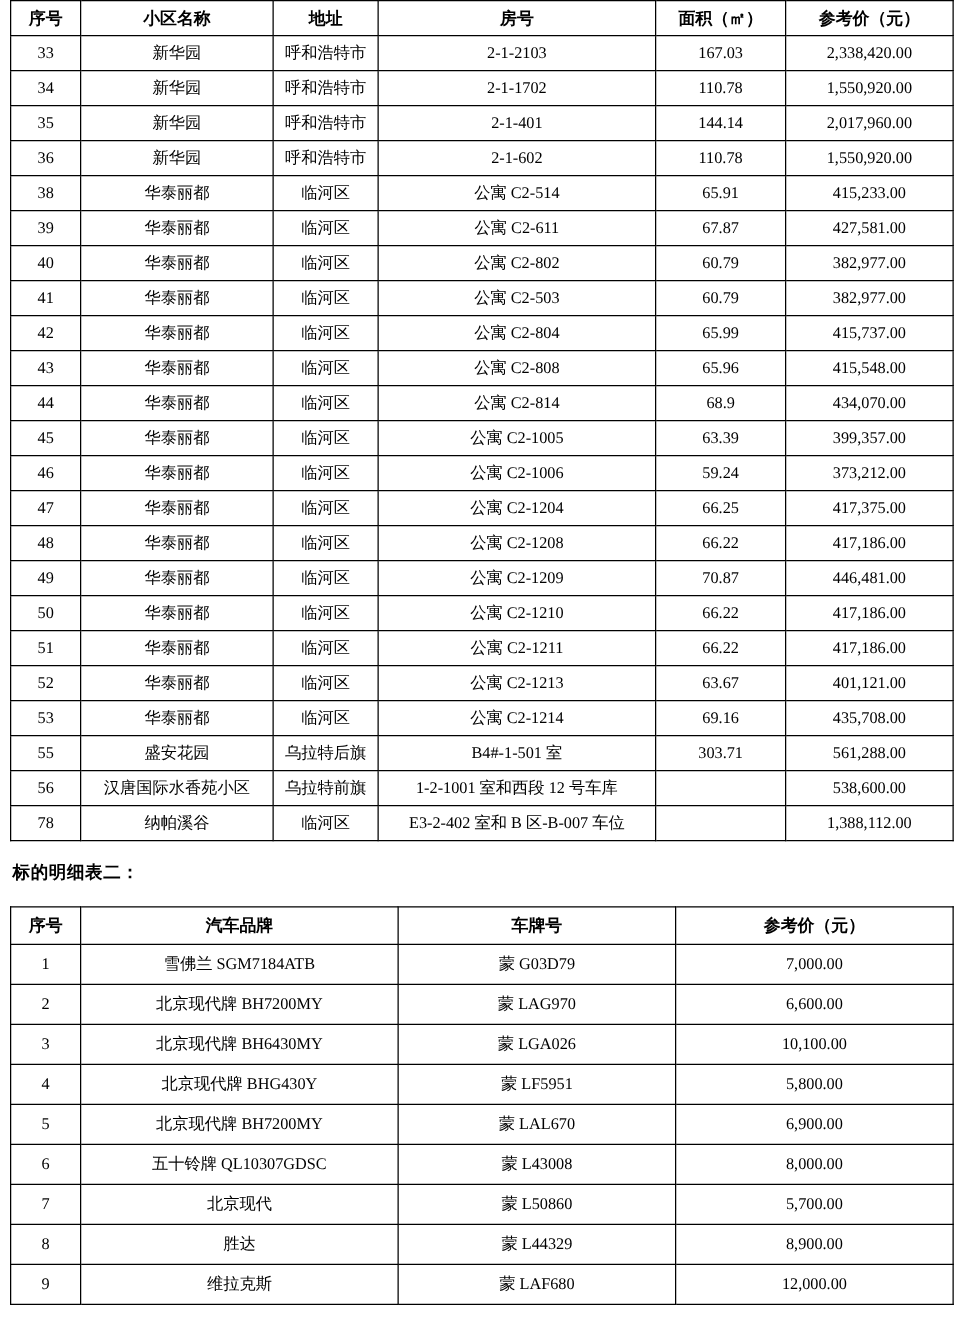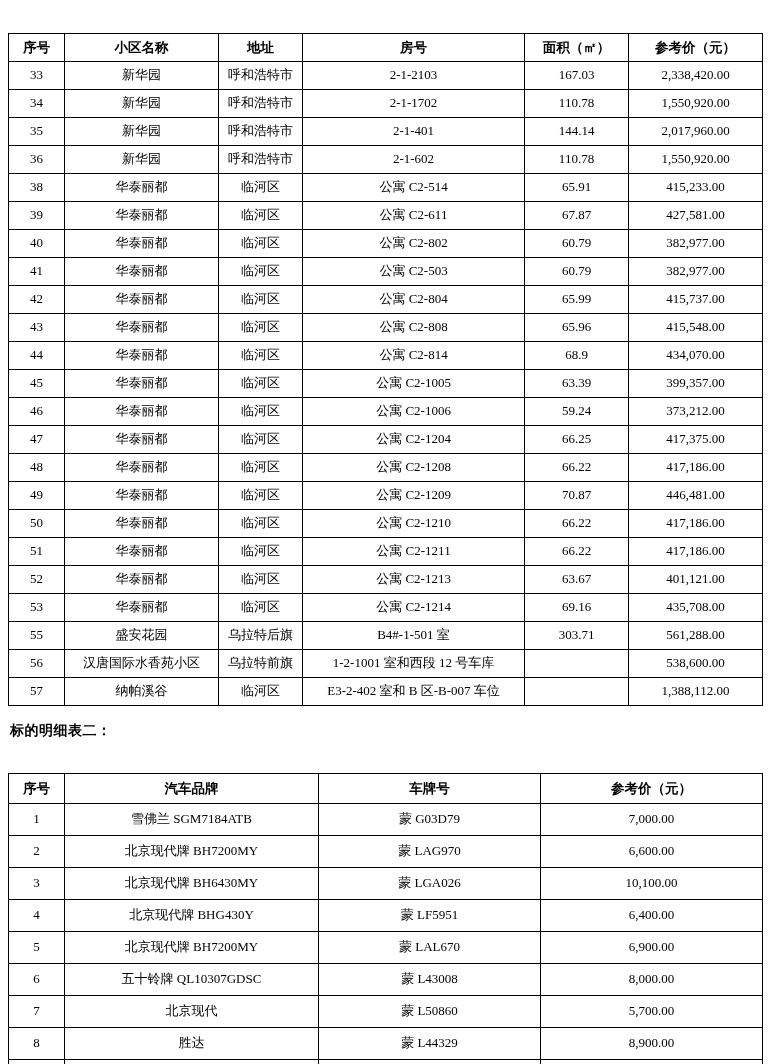--- a/index.html
+++ b/index.html
@@ -15,21 +15,20 @@
   }
   .page {
     width: 770px;
     box-sizing: border-box;
     padding: 0 8px;
   }
   table.doc-table {
     border-collapse: collapse;
     width: 754px;
     table-layout: fixed;
-    margin-top: 33px;
   }
   table.doc-table td, table.doc-table th {
     border: 1px solid #000000;
     font-size: 13px;
     text-align: center;
     vertical-align: middle;
     padding: 0 2px;
     line-height: 1.15;
     font-weight: normal;
   }
@@ -50,21 +49,21 @@
   .t1 col.c5 { width: 134px; }
 
   
   .t2 col.d0 { width: 56px; }
   .t2 col.d1 { width: 254px; }
   .t2 col.d2 { width: 222px; }
   .t2 col.d3 { width: 222px; }
   .section-label {
     font-size: 14px;
     font-weight: bold;
-    margin: 16px 0 6px 2px;
+    margin: 16px 0 18px 2px;
     letter-spacing: 0.5px;
   }
   .tbl2-wrap { width: 754px; }
   table.t2 { width: 754px; }
   table.t2 tbody td { height: 31px; }
   table.t2 thead th { height: 29px; }
 </style>
 </head>
 <body>
 
@@ -260,21 +259,21 @@
         </tr>
         <tr>
           <td>56</td>
           <td>汉唐国际水香苑小区</td>
           <td>乌拉特前旗</td>
           <td>1-2-1001 室和西段 12 号车库</td>
           <td></td>
           <td>538,600.00</td>
         </tr>
         <tr>
-          <td>57</td>
+          <td>78</td>
           <td>纳帕溪谷</td>
           <td>临河区</td>
           <td>E3-2-402 室和 B 区-B-007 车位</td>
           <td></td>
           <td>1,388,112.00</td>
         </tr>
       </tbody>
   </table>
 
   <div class="section-label">标的明细表二：</div>
@@ -311,21 +310,21 @@
           <tr>
             <td>3</td>
             <td>北京现代牌 BH6430MY</td>
             <td>蒙 LGA026</td>
             <td>10,100.00</td>
           </tr>
           <tr>
             <td>4</td>
             <td>北京现代牌 BHG430Y</td>
             <td>蒙 LF5951</td>
-            <td>6,400.00</td>
+            <td>5,800.00</td>
           </tr>
           <tr>
             <td>5</td>
             <td>北京现代牌 BH7200MY</td>
             <td>蒙 LAL670</td>
             <td>6,900.00</td>
           </tr>
           <tr>
             <td>6</td>
             <td>五十铃牌 QL10307GDSC</td>

